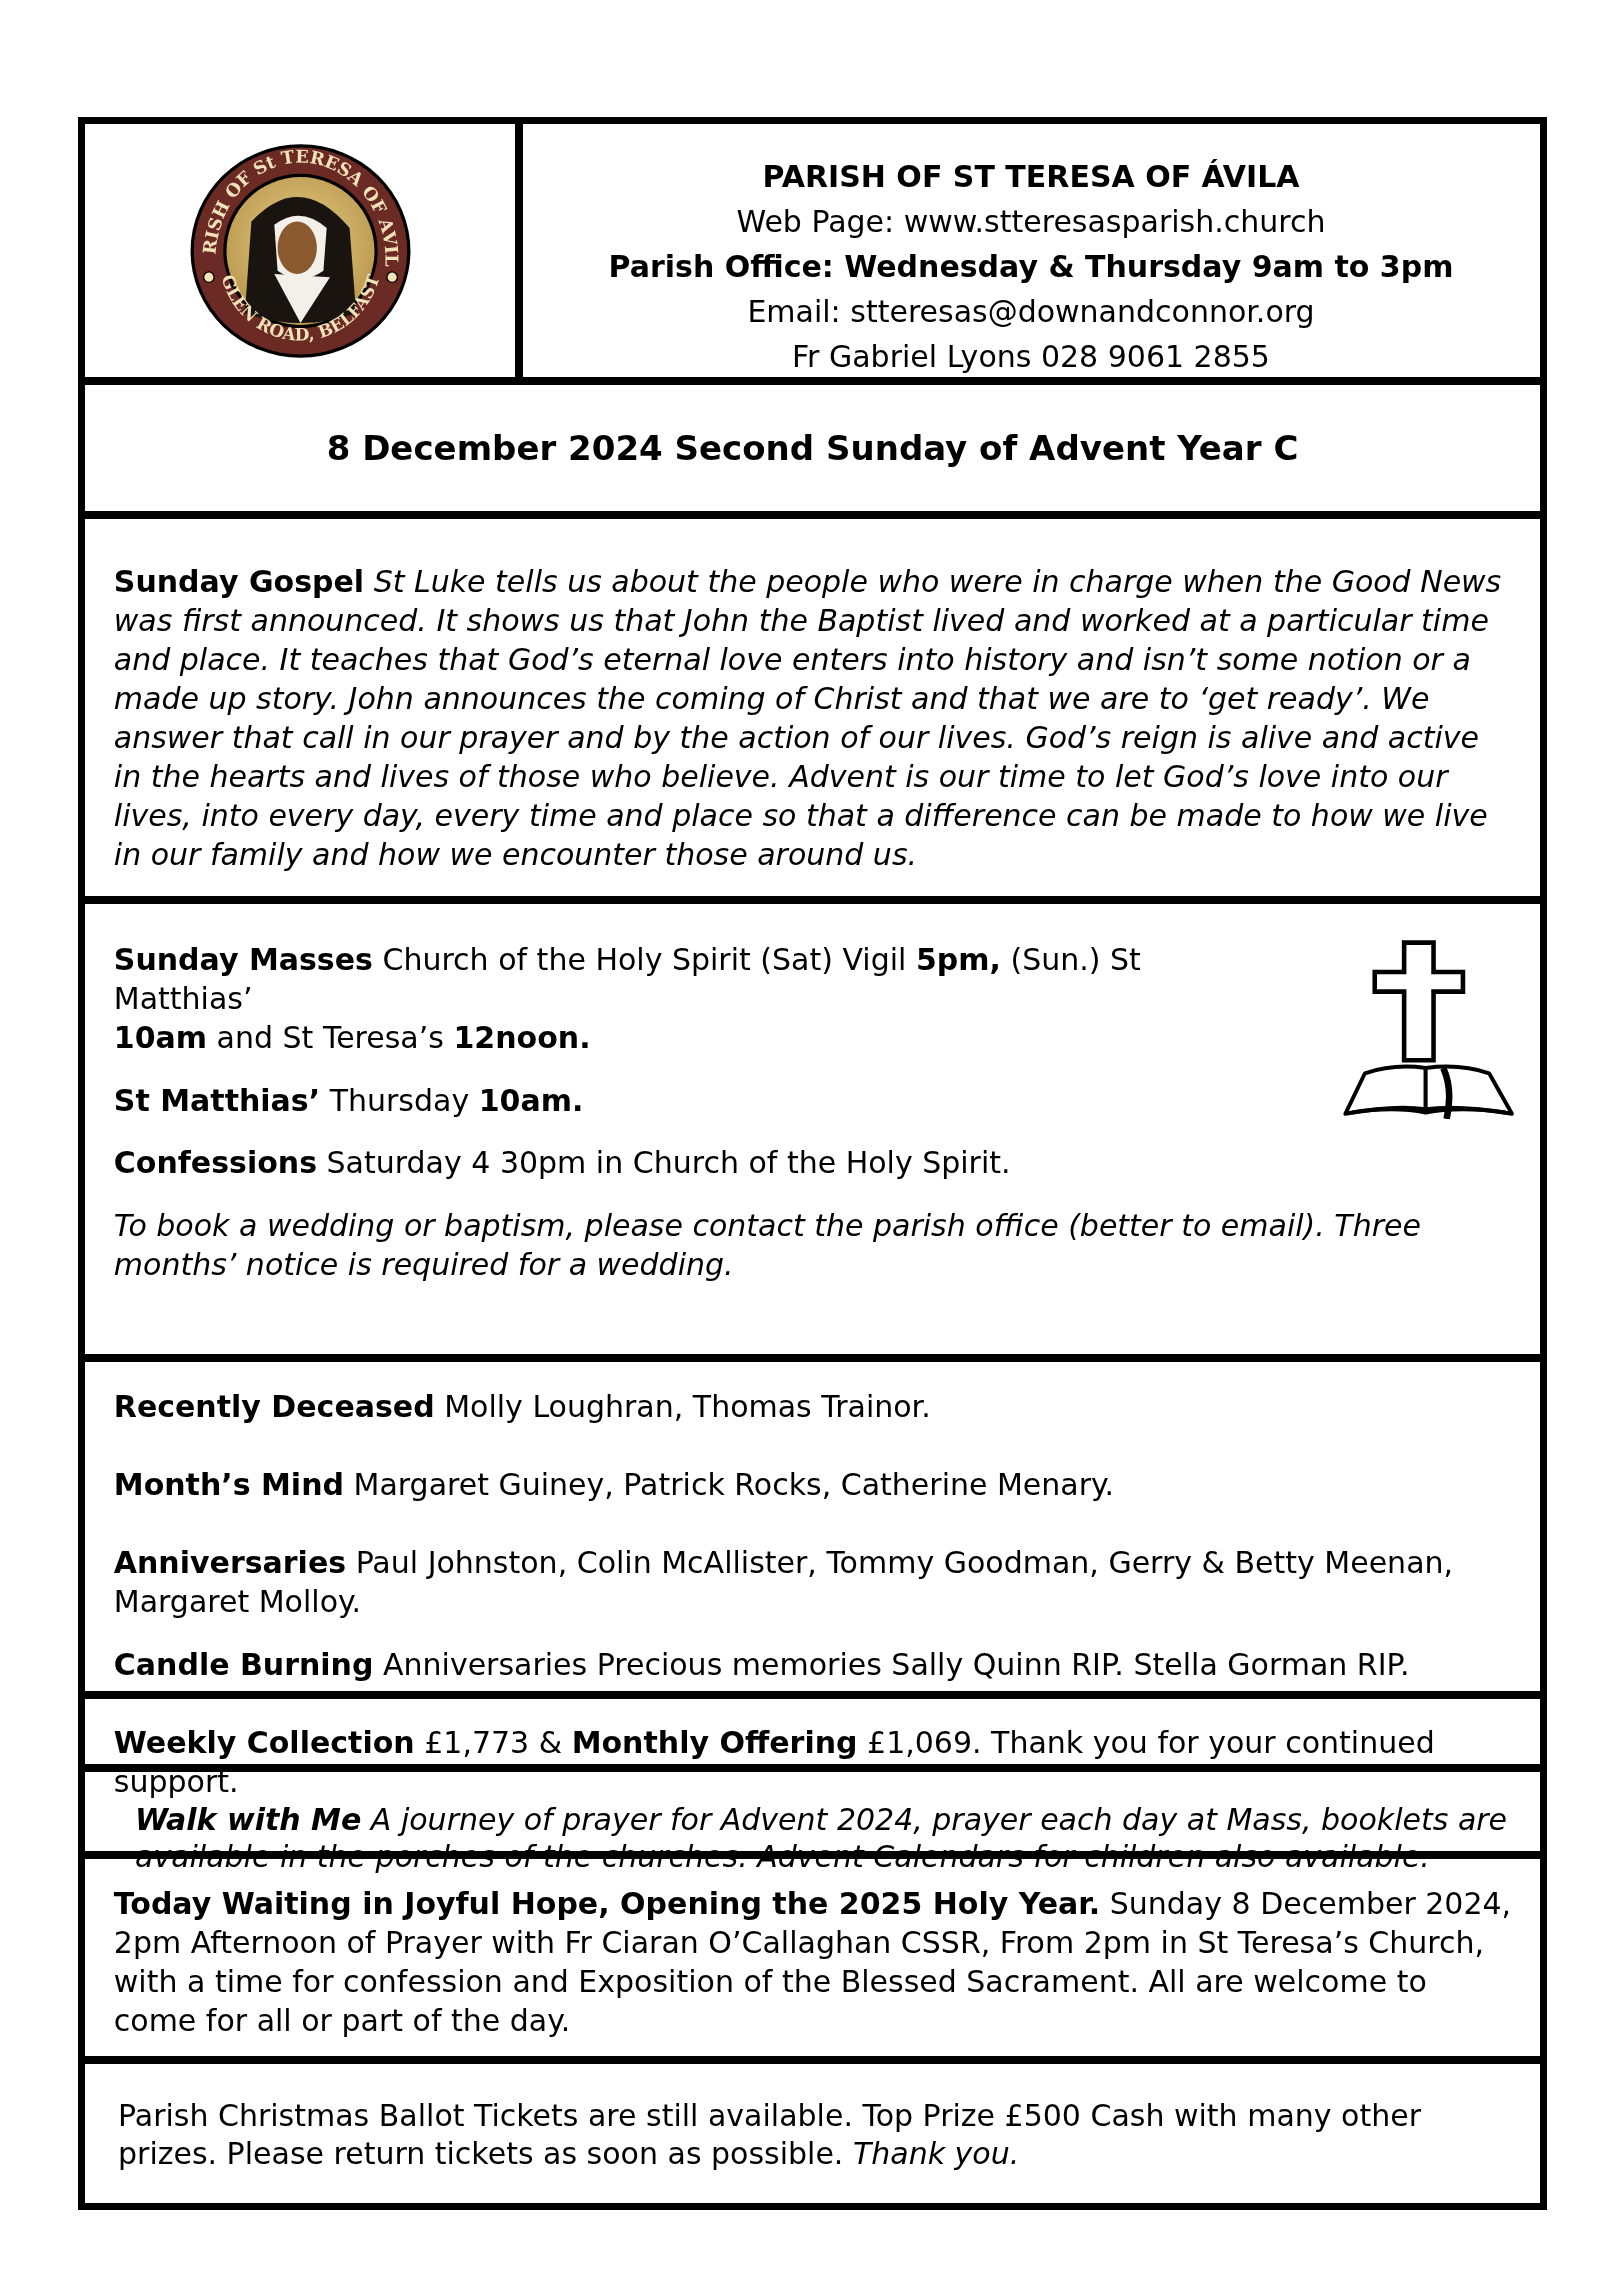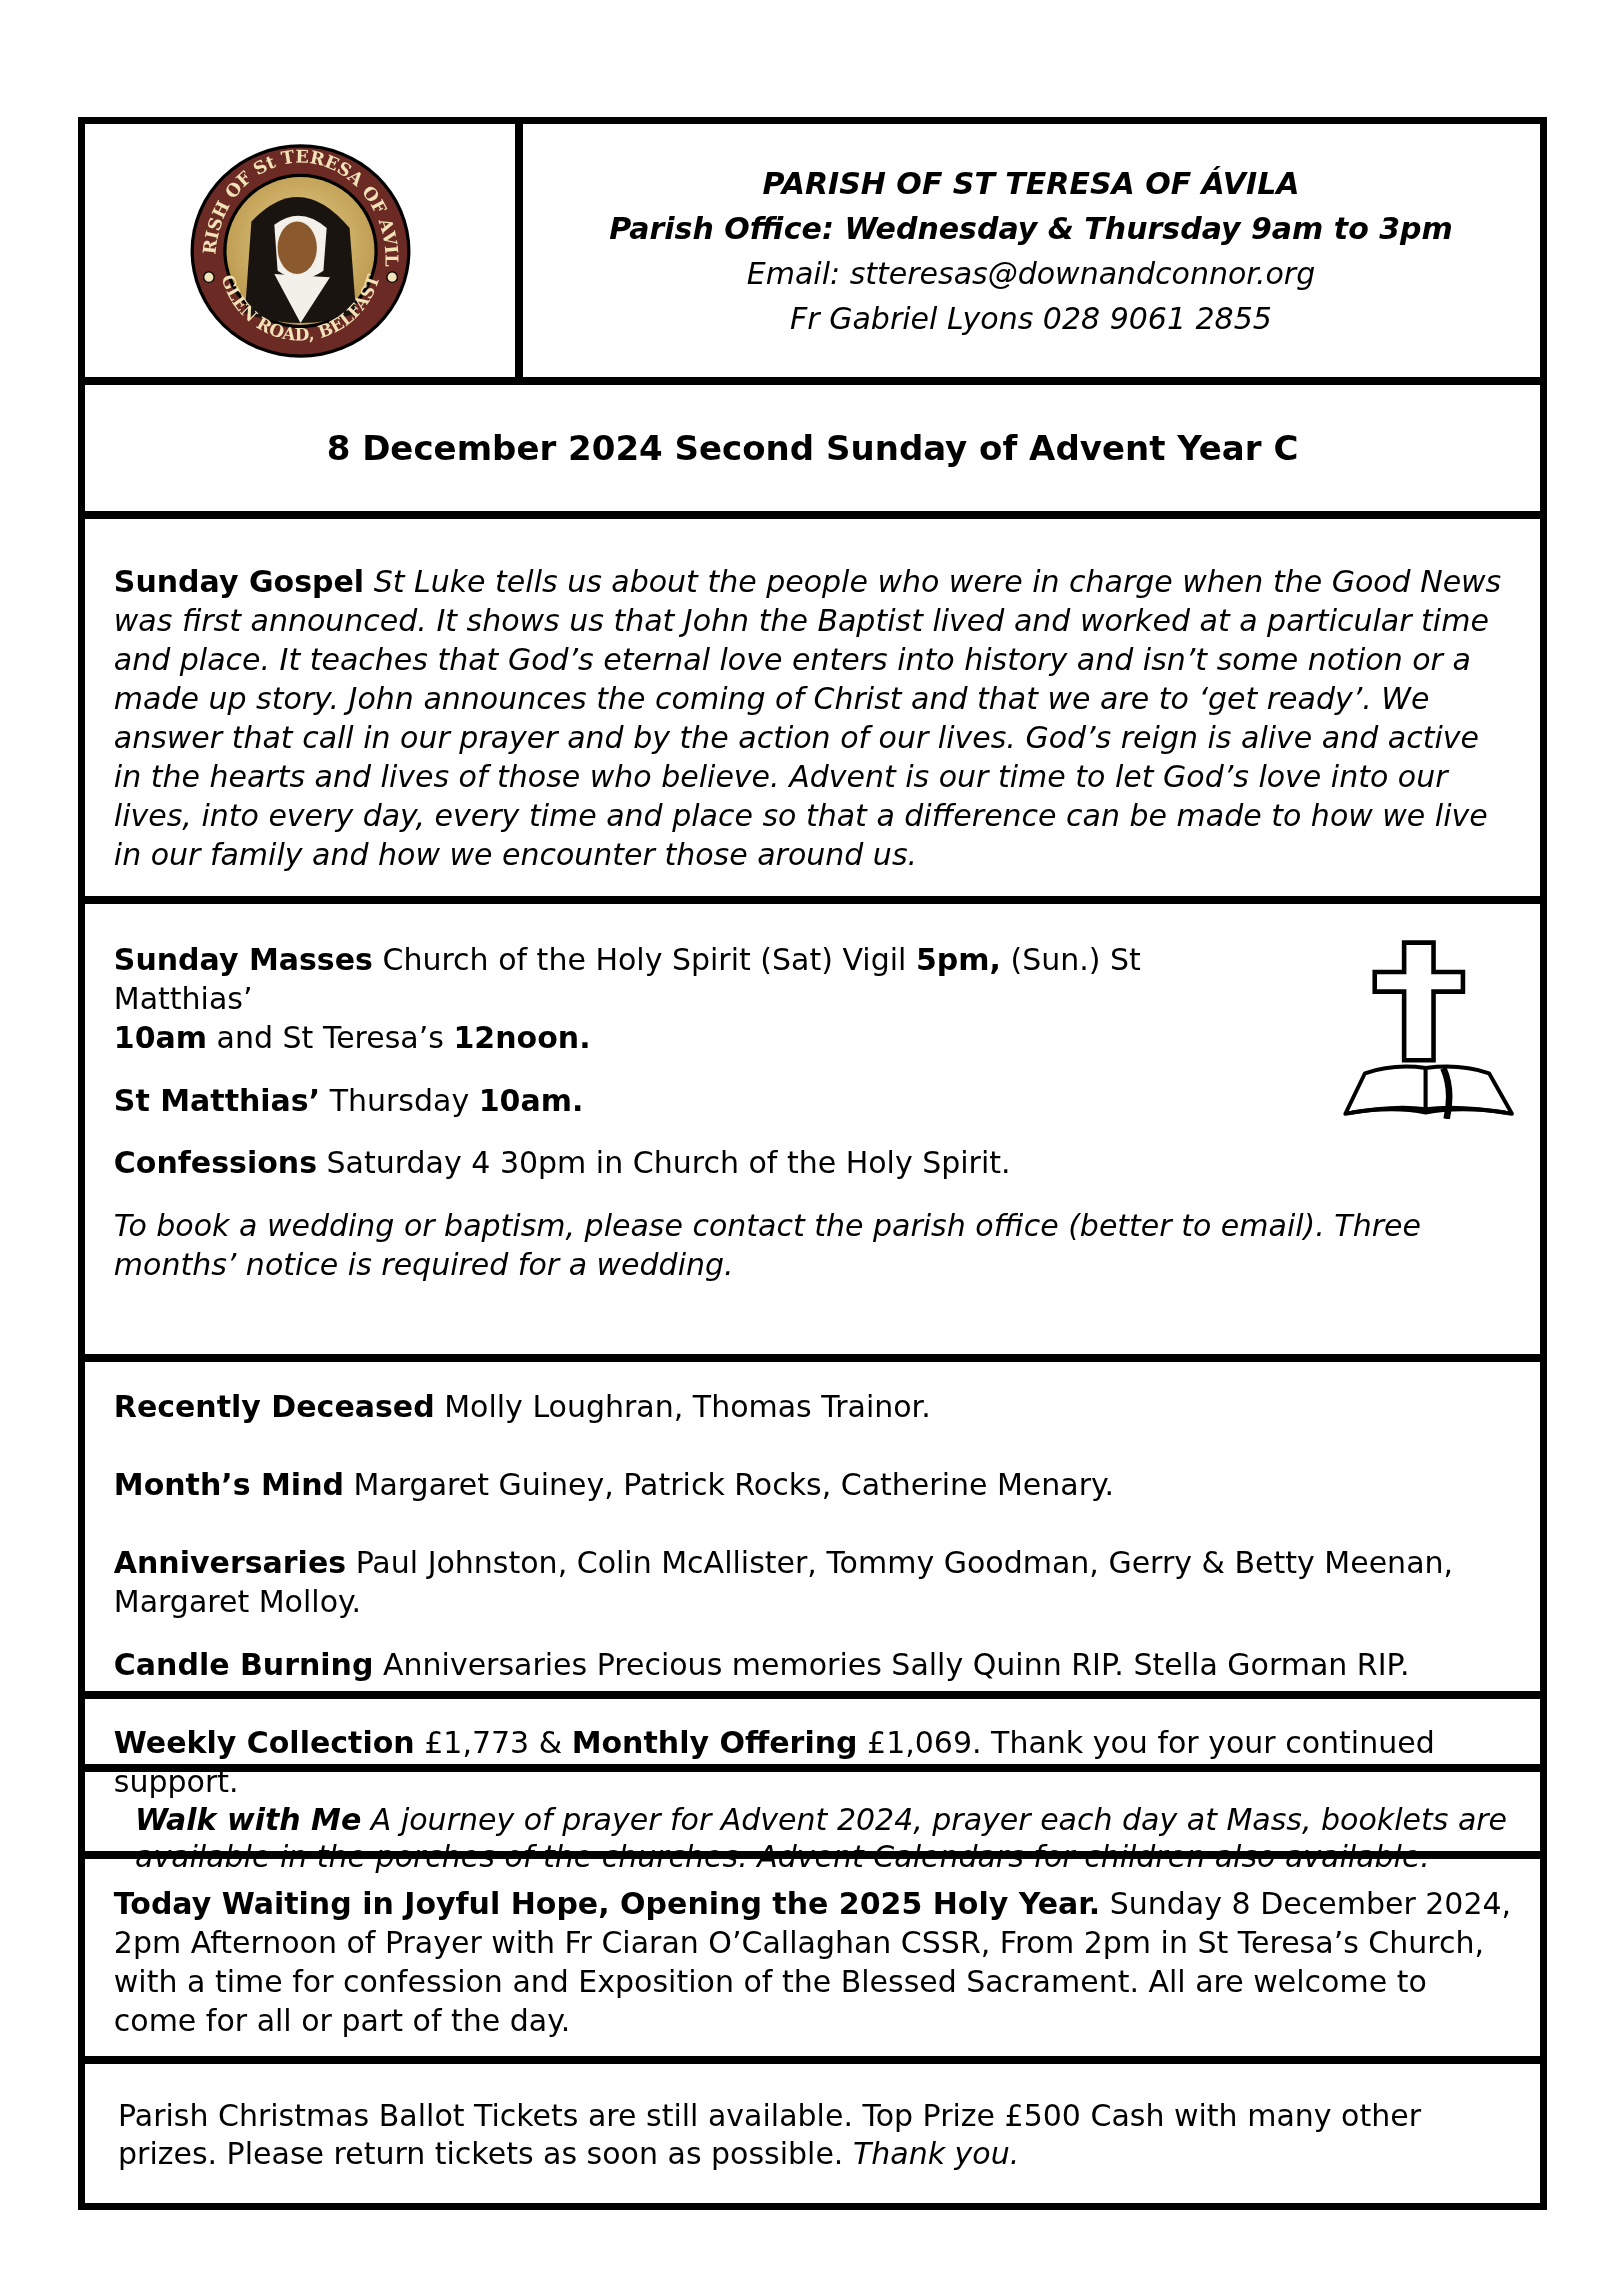--- a/index.html
+++ b/index.html
@@ -5,23 +5,23 @@
   html, body { margin: 0; padding: 0; background: #ffffff; }
   body { width: 1623px; height: 2295px; position: relative; overflow: hidden;
          font-family: "DejaVu Sans", "Liberation Sans", sans-serif; color: #000; }
   .frame { position: absolute; left: 78px; top: 117px; width: 1469px; height: 2093px;
            box-sizing: border-box; border: 7.9px solid #000; }
   .hline { position: absolute; left: 78px; width: 1469px; height: 7.9px; background: #000; }
   .vline { position: absolute; width: 7.9px; background: #000; }
   .cell { position: absolute; left: 86px; width: 1453px; box-sizing: border-box; padding: 0 11.8px; }
   .logo-cell { position: absolute; left: 86px; top: 124px; width: 429px; height: 253px;
                display: flex; align-items: center; justify-content: center; }
-  .header-cell { position: absolute; left: 523px; top: 124px; width: 1016px; height: 253px;
+  .header-cell { position: absolute; left: 523px; top: 140px; width: 1016px; height: 253px;
                  display: flex; flex-direction: column; align-items: center; justify-content: center;
-                 font-size: 30px; line-height: 45px; text-align: center; font-style: italic; }
+                 font-size: 30px; line-height: 45px; text-align: center; }
   .header-cell .b { font-weight: bold; }
   .title-cell { top: 385px; height: 126px; display: flex; align-items: center; justify-content: center;
                 font-size: 34px; font-weight: bold; }
   p { margin: 16px; }
   .para { font-size: 30px; line-height: 39px; }
   .gospel { top: 518px; height: 378px; padding-top: 27.5px; }
   .gospel .body { font-style: italic; }
   .masses { top: 904px; height: 450px; padding-top: 20px; padding-right: 236px; }
   .masses .para { margin-bottom: 23.6px; }
   .masses .para.wide { margin-right: -223px; }
@@ -77,20 +77,21 @@
     <text font-family="'DejaVu Serif', serif" font-size="26" font-weight="bold" fill="#f1e2b8">
       <textPath href="#arcBot" startOffset="50%" text-anchor="middle">GLEN ROAD, BELFAST</textPath>
     </text>
     <circle cx="30" cy="205" r="8" fill="#f1e2b8" stroke="#000" stroke-width="2"></circle>
     <circle cx="310" cy="205" r="8" fill="#f1e2b8" stroke="#000" stroke-width="2"></circle>
   </svg>
 </div>
 
 <div class="header-cell">
   <div class="b">PARISH OF ST TERESA OF ÁVILA</div>
+  <div>Web Page: www.stteresasparish.church</div>
   <div class="b">Parish Office: Wednesday &amp; Thursday 9am to 3pm</div>
   <div>Email: stteresas@downandconnor.org</div>
   <div>Fr Gabriel Lyons 028 9061 2855</div>
 </div>
 
 <div class="cell title-cell">8 December 2024 Second Sunday of Advent Year C</div>
 
 <div class="cell gospel">
   <p class="para"><b>Sunday Gospel</b> <span class="body">St Luke tells us about the people who were in charge when the Good News was first announced. It shows us that John the Baptist lived and worked at a particular time and place. It teaches that God’s eternal love enters into history and isn’t some notion or a made up story. John announces the coming of Christ and that we are to ‘get ready’. We answer that call in our prayer and by the action of our lives. God’s reign is alive and active in the hearts and lives of those who believe. Advent is our time to let God’s love into our lives, into every day, every time and place so that a difference can be made to how we live in our family and how we encounter those around us.</span></p>
 </div>

